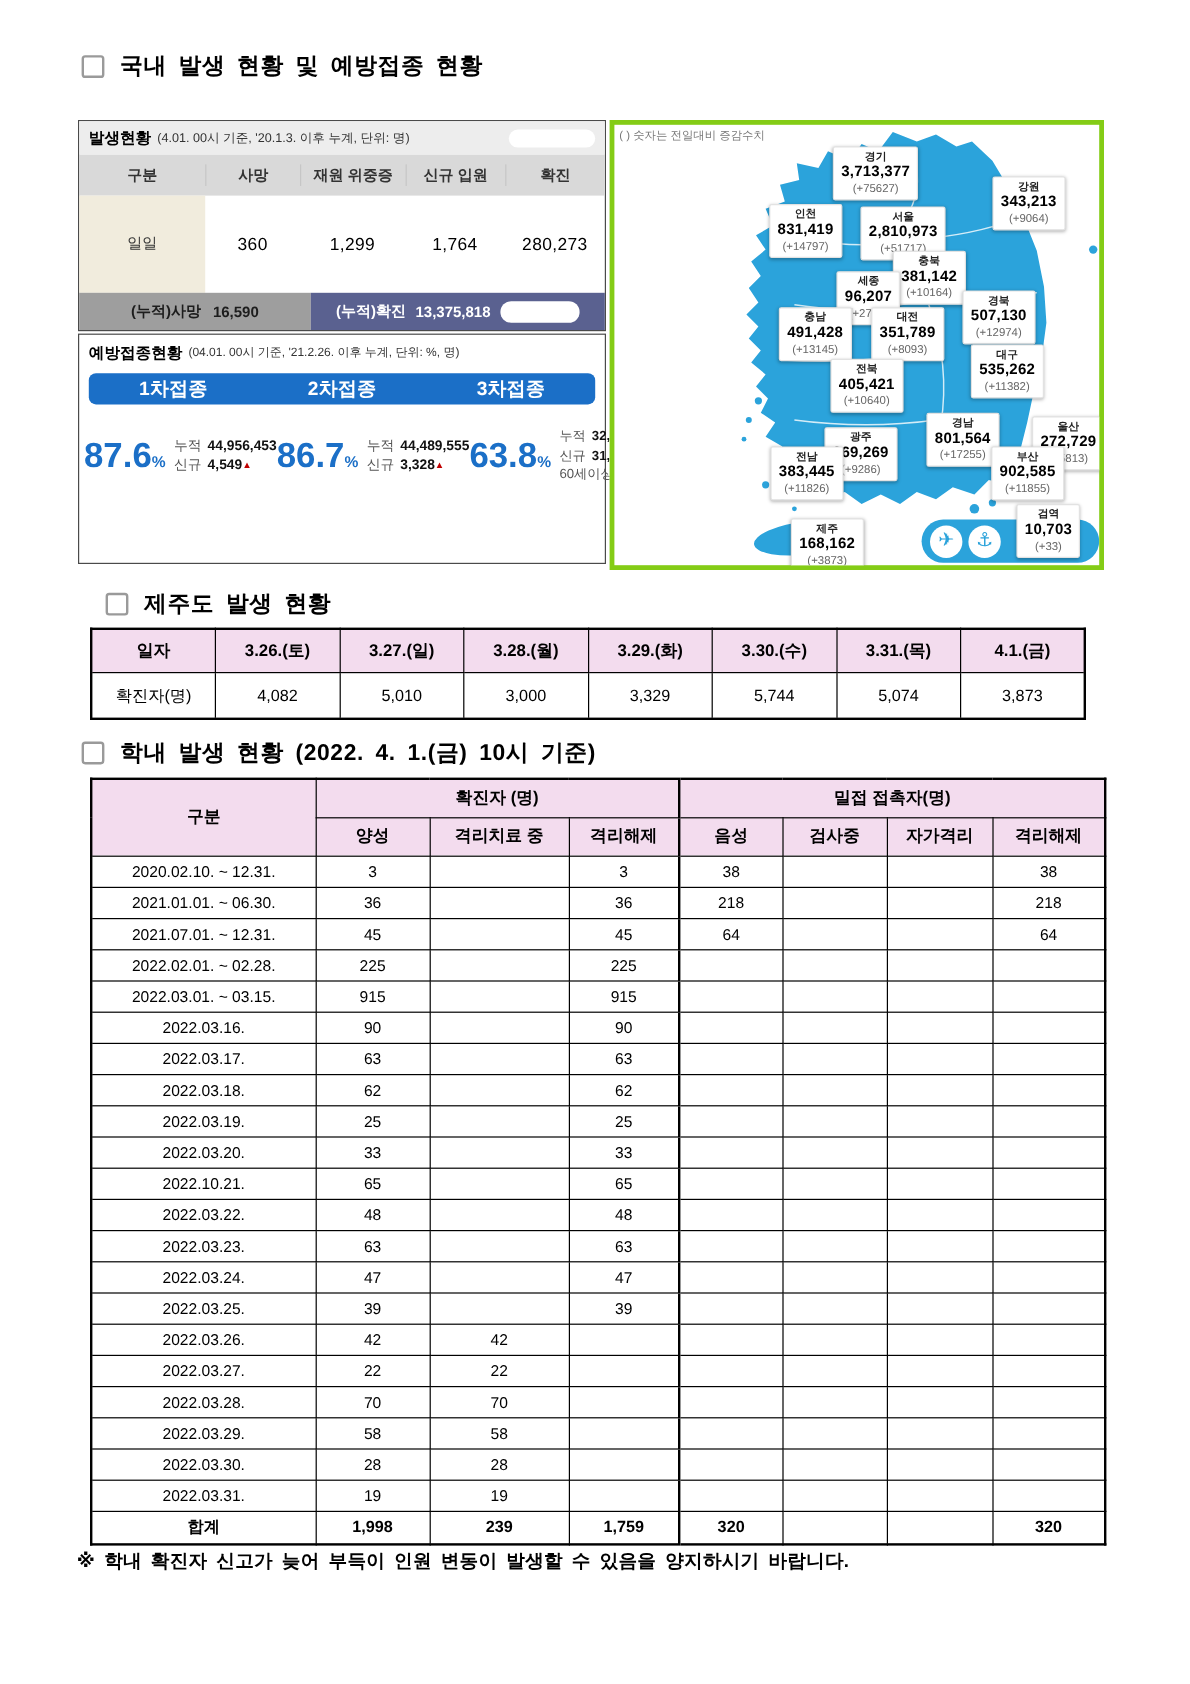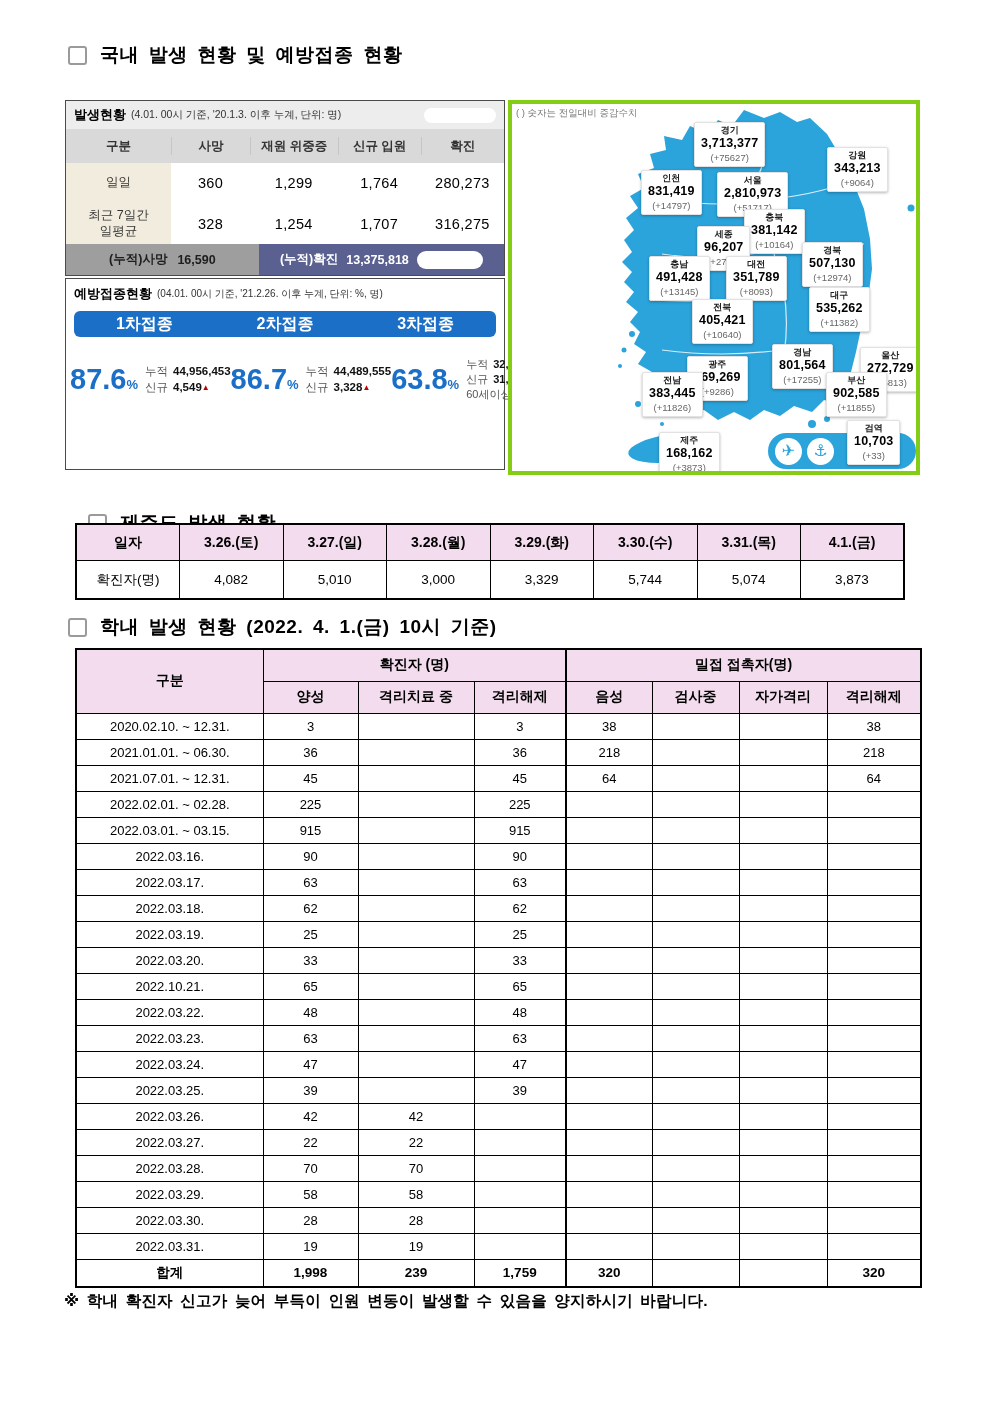--- a/index.html
+++ b/index.html
@@ -95,30 +95,20 @@
     <div class="c w4">확진</div>
   </div>
   <div class="ob-row">
     <div class="lab w0">
         <span>일일</span>
       </div>
     <div class="v w1">360</div>
     <div class="v w2">1,299</div>
     <div class="v w3">1,764</div>
     <div class="v w4">280,273</div>
-  </div>
-  <div class="ob-row">
-    <div class="lab w0">
-      <span>최근 7일간</span>
-        <span>일평균</span>
-    </div>
-    <div class="v w1">328</div>
-    <div class="v w2">1,254</div>
-    <div class="v w3">1,707</div>
-    <div class="v w4">316,275</div>
   </div>
   <div class="ob-foot">
     <div class="foot-gray">
       <span>(누적)사망</span>
         <span>16,590</span>
     </div>
     <div class="foot-blue">
       <span>(누적)확진</span>
         <span>13,375,818</span>
       <span class="pill2"></span>
@@ -281,21 +271,21 @@
         <span class="rdelta">(+33)</span>
       </div>
       <div class="region-label" style="left: 147px; top: 328px;">
         <span class="rname">제주</span>
         <span class="rval">168,162</span>
         <span class="rdelta">(+3873)</span>
       </div>
     </div>
 </div>
 
-<div class="sec-title" style="left:68px;top:510px;padding-left:20px;">
+<div class="sec-title" style="left:68px;top:490px;padding-left:20px;">
   <span class="cbx"></span>
   <span>제주도 발생 현황</span>
 </div>
 
 <table class="jeju-table">
   <thead>
       <tr id="jeju-head">
         <th>일자</th>
         <th>3.26.(토)</th>
         <th>3.27.(일)</th>

